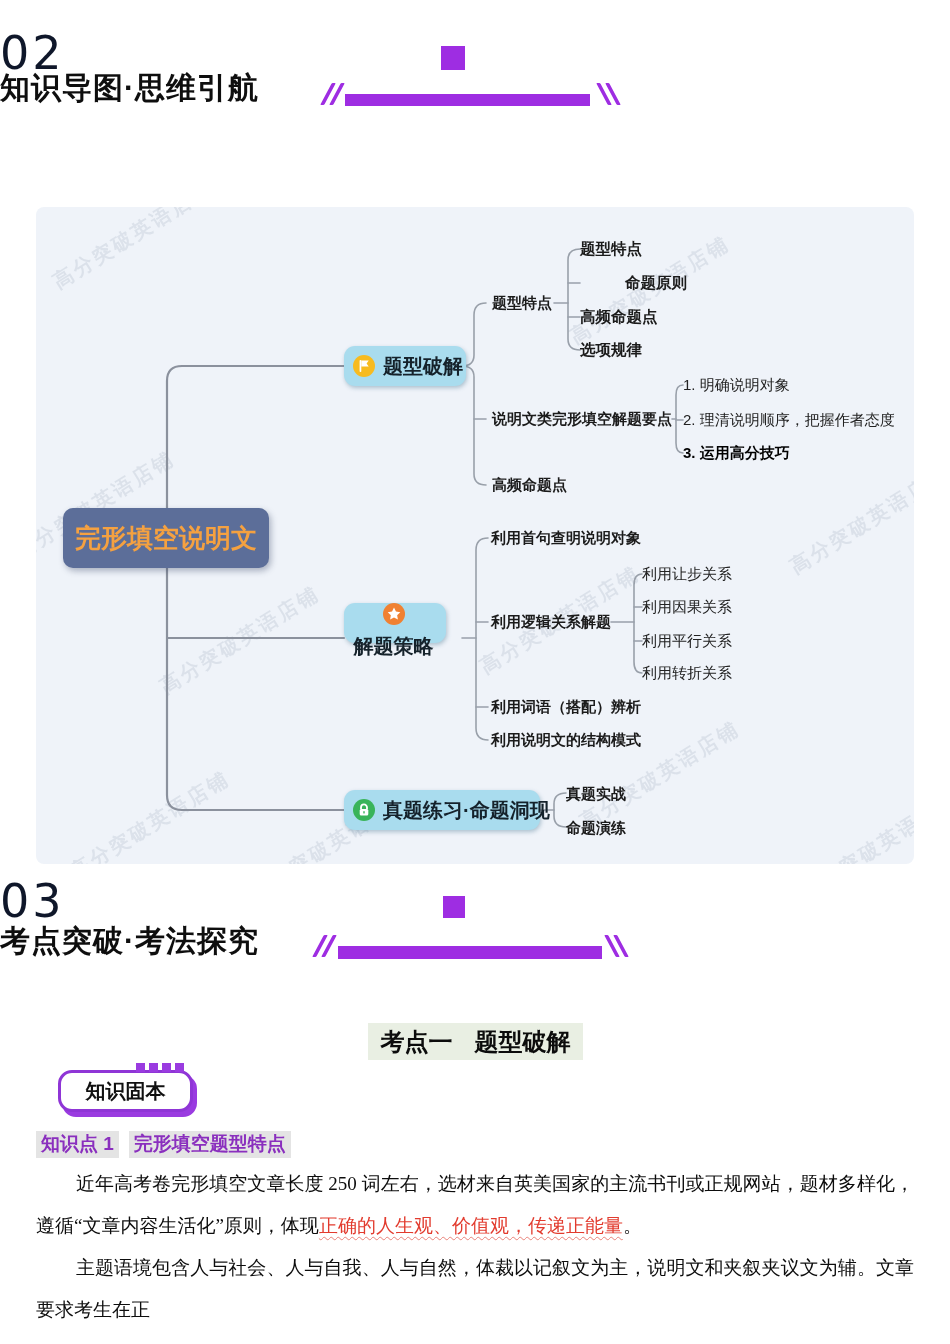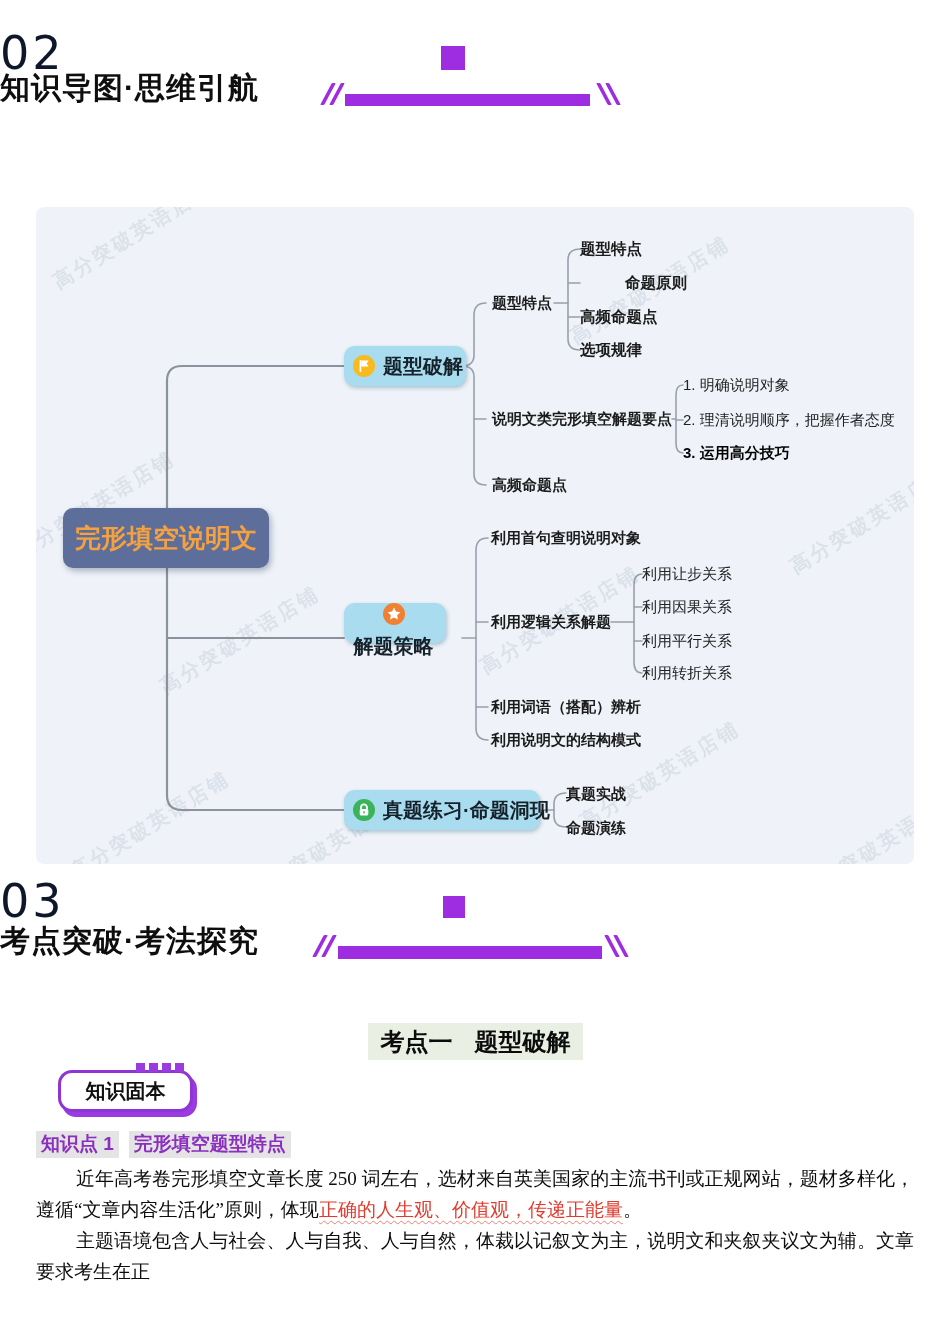--- a/index.html
+++ b/index.html
@@ -82,21 +82,21 @@
   .badge-sq{position:absolute;width:9px;height:9px;background:#9a3be0;z-index:3;}
   
   .kp-row{position:absolute;left:36px;top:1131px;display:flex;align-items:center;gap:10px;}
   .kp-chip{
     background:#e4e4e4;color:var(--kp-purple);font-size:19px;font-weight:800;
     padding:2px 5px;line-height:1.2;white-space:nowrap;
   }
   
   .bodytext{
     position:absolute;left:36px;top:1163px;width:878px;
-    font-family:"Liberation Serif",serif;font-size:19px;line-height:31px;color:#0d0d0d;
+    font-family:"Liberation Serif",serif;font-size:19px;line-height:42px;color:#0d0d0d;
     text-align:justify;
   }
   .bodytext p{text-indent:2.1em;margin:0;}
   .redline{
     color:var(--red);
     text-decoration:underline;text-decoration-style:wavy;text-decoration-color:#ea8279;
     text-decoration-thickness:1px;text-underline-offset:4px;
   }
 </style>
 </head>

